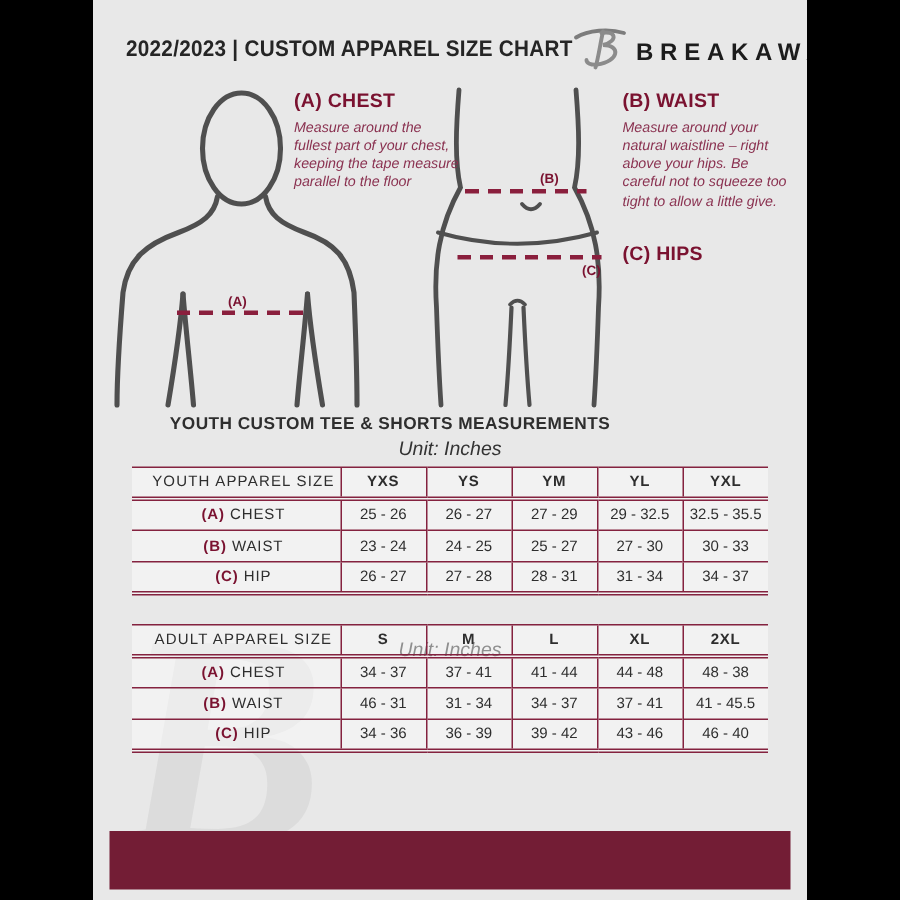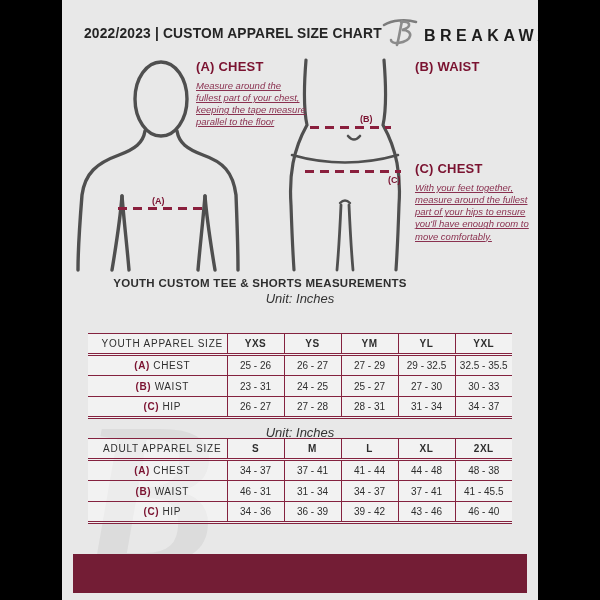--- a/index.html
+++ b/index.html
@@ -35,35 +35,35 @@
   .fig svg { display: block; overflow: visible; }
   .dash-line { position: absolute; height: 3px;
     background: repeating-linear-gradient(90deg, #8a1f3d 0 9px, transparent 9px 15px); }
   .dash-label { position: absolute; font-size: 9px; font-weight: 700; color: #7a1230; }
   .guide-head {
     position: absolute; font-size: 13px; font-weight: 700; color: #7a1230;
     letter-spacing: 0.2px; white-space: nowrap;
   }
   .guide-body {
     position: absolute; font-size: 9.5px; font-style: italic; color: #8a3150;
-    line-height: 1.28; font-weight: 500; text-decoration: underline;
+    line-height: 1.28; font-weight: 500;
   }
   
   .sec-title {
     position: absolute; left: 0; width: 396px; text-align: center;
     font-size: 11.5px; font-weight: 700; color: #2e2e2e; letter-spacing: 0.3px;
   }
   .sec-unit {
     position: absolute; left: 0; width: 476px; text-align: center;
     font-size: 13px; font-style: italic; color: #333;
   }
   table.size-table {
     position: absolute; left: 26px; width: 424px;
     border-collapse: collapse; table-layout: fixed;
-    position: absolute; z-index: 2; margin-top: 22px;
+    position: absolute; z-index: 2;
   }
   table.size-table col.c-label { width: 139px; }
   table.size-table th, table.size-table td {
     height: 21px; background: rgba(255,255,255,0.45);
     font-size: 10px; color: #2e2e2e; text-align: center; vertical-align: middle;
   }
   table.size-table tr.hdr th { border-top: 1.5px solid #84223f; border-bottom: 3px double #84223f; }
   table.size-table tr.d1 td { border-top: 1.5px solid #84223f; }
   table.size-table tr.d2 td { border-top: 1.5px solid #84223f; }
   table.size-table tr.d3 td { border-top: 1.5px solid #84223f; border-bottom: 3px double #84223f; }
@@ -137,23 +137,23 @@
   <div class="dash-line" style="left:56px; top:207px; width:86px;"></div>
   <div class="dash-label" style="left:298px; top:114px;">(B)</div>
   <div class="dash-line" style="left:248px; top:126px; width:81px;"></div>
   <div class="dash-line" style="left:243px; top:170px; width:96px;"></div>
   <div class="dash-label" style="left:326px; top:175px;">(C)</div>
 
   <div class="guide-head" style="left:134px; top:59px;">(A) CHEST</div>
   <div class="guide-body" style="left:134px; top:80px; width:112px;">Measure around the fullest part of your chest, keeping the tape measure parallel to the floor</div>
 
   <div class="guide-head" style="left:353px; top:59px;">(B) WAIST</div>
-
-  <div class="guide-head" style="left:353px; top:161px;">(C) CHEST</div>
-  <div class="guide-body" style="left:353px; top:182px; width:116px;">With your feet together, measure around the fullest part of your hips to ensure you'll have enough room to move comfortably.</div>
+  <div class="guide-body" style="left:353px; top:80px; width:110px;">Measure around your natural waistline – right above your hips. Be careful not to squeeze too tight to allow a little give.</div>
+
+  <div class="guide-head" style="left:353px; top:161px;">(C) HIPS</div>
 
   <div class="sec-title" style="top:277px;">YOUTH CUSTOM TEE &amp; SHORTS MEASUREMENTS</div>
   <div class="sec-unit" style="top:291px;">Unit: Inches</div>
 
   <table class="size-table" style="top:311px;">
     <colgroup>
         <col class="c-label">
         <col>
         <col>
         <col>
@@ -172,21 +172,21 @@
     <tr class="d1">
       <td class="row-label"><span class="key">(A)</span> <span class="lbl">CHEST</span></td>
       <td class="val">25 - 26</td>
       <td class="val">26 - 27</td>
       <td class="val">27 - 29</td>
       <td class="val">29 - 32.5</td>
       <td class="val">32.5 - 35.5</td>
     </tr>
     <tr class="d2">
       <td class="row-label"><span class="key">(B)</span> <span class="lbl">WAIST</span></td>
-      <td class="val">23 - 31</td>
+      <td class="val">23 - 24</td>
       <td class="val">24 - 25</td>
       <td class="val">25 - 27</td>
       <td class="val">27 - 30</td>
       <td class="val">30 - 33</td>
     </tr>
     <tr class="d3">
       <td class="row-label"><span class="key">(C)</span> <span class="lbl">HIP</span></td>
       <td class="val">26 - 27</td>
       <td class="val">27 - 28</td>
       <td class="val">28 - 31</td>

